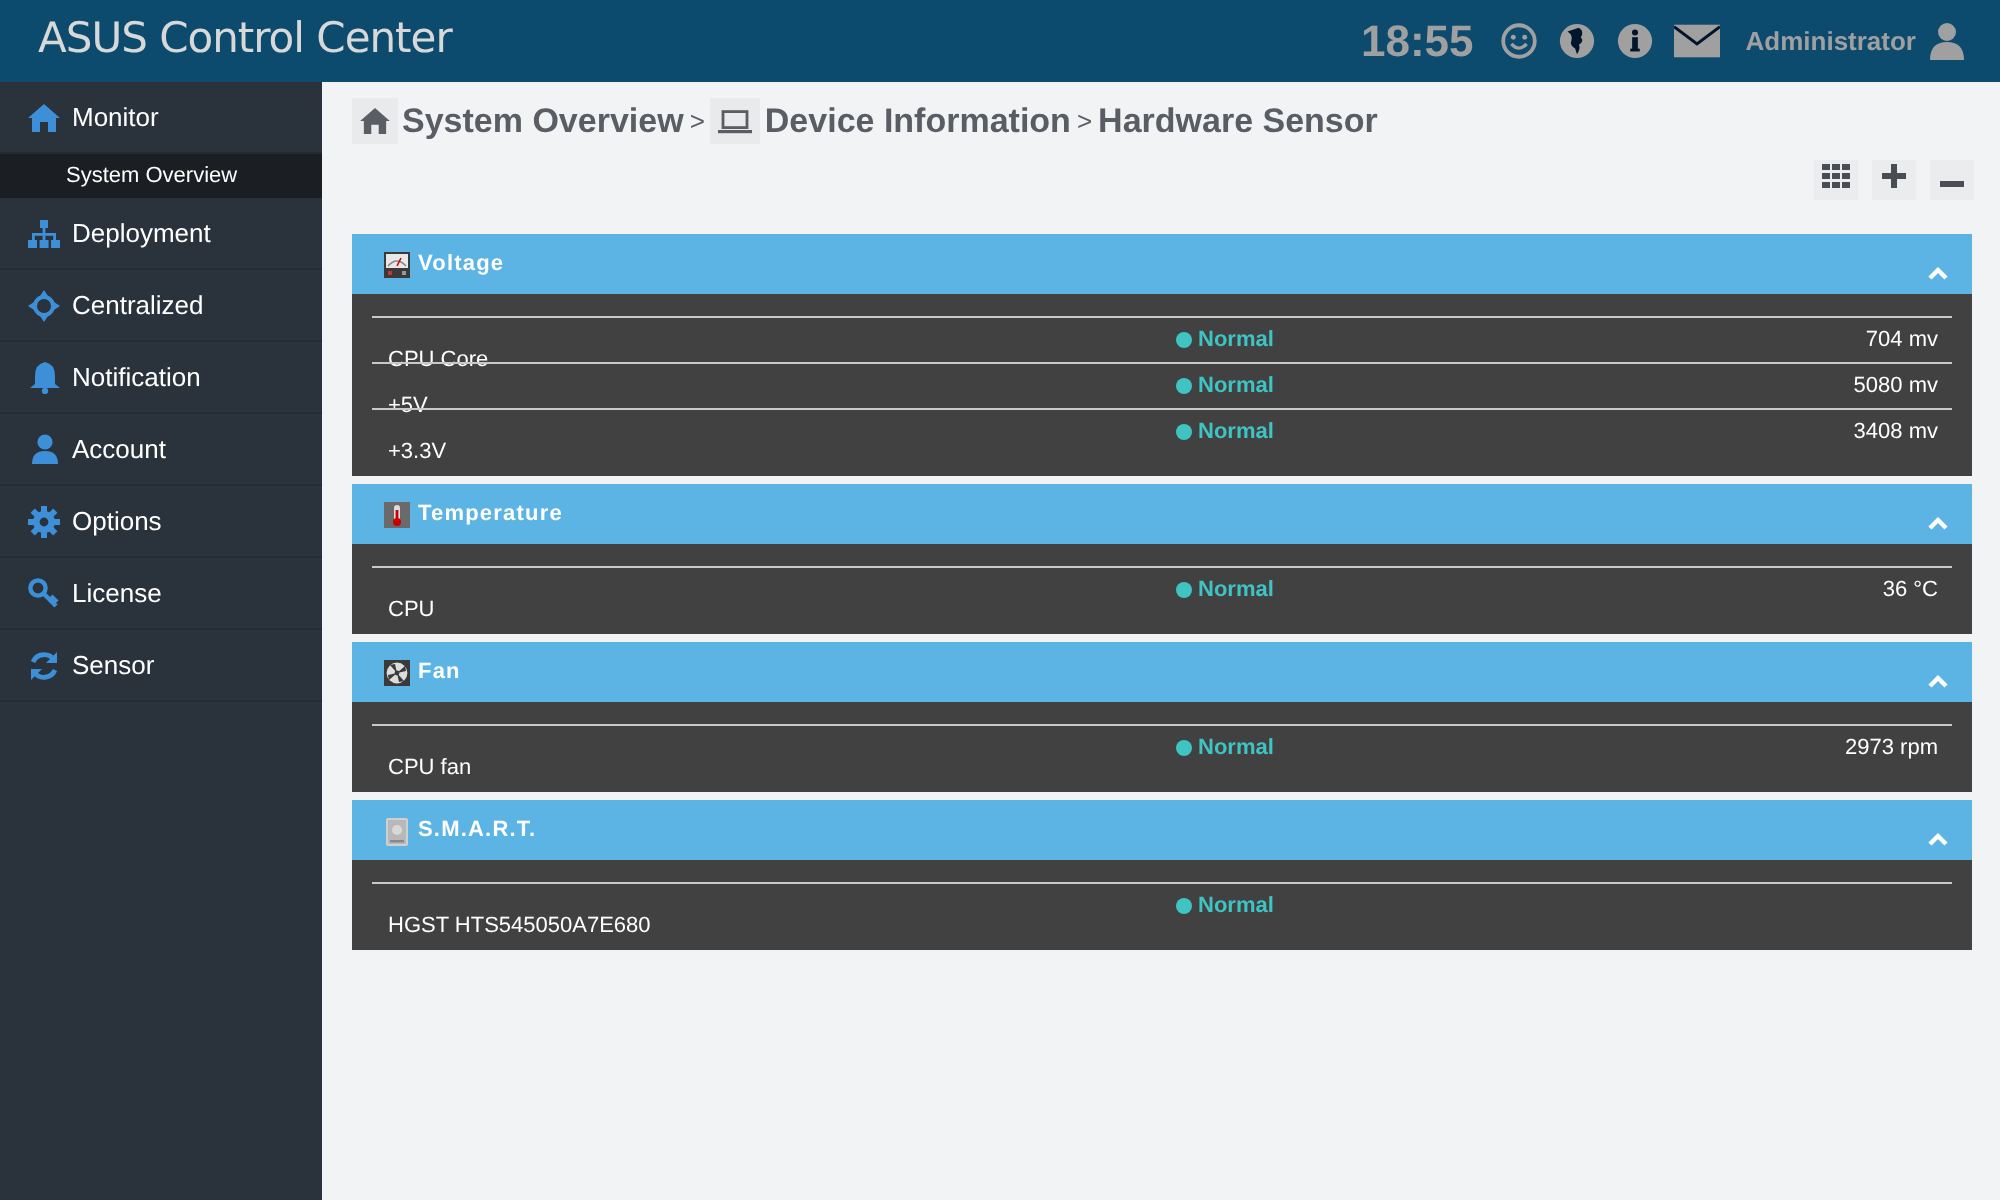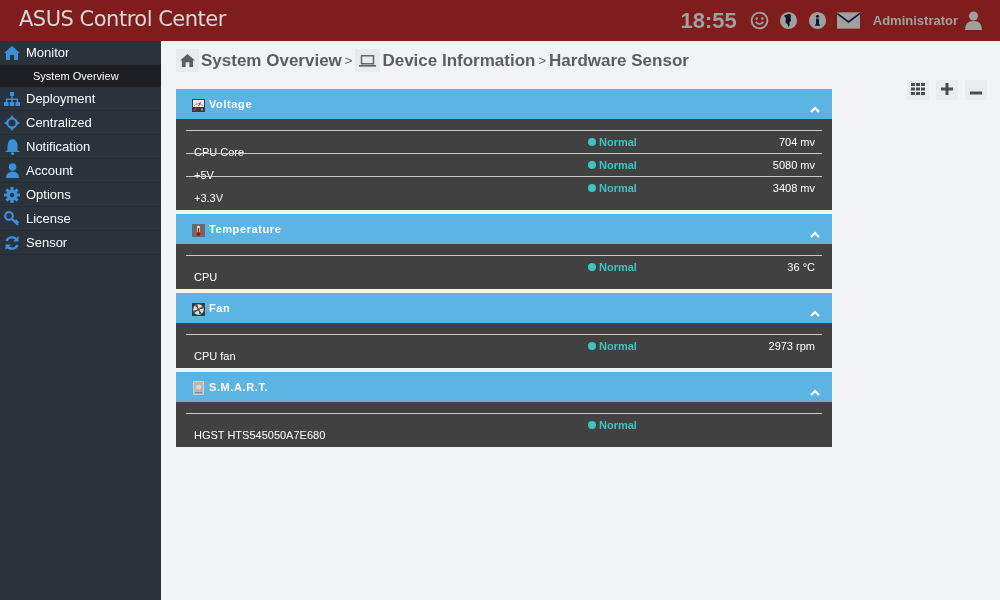--- a/index.html
+++ b/index.html
@@ -1,36 +1,36 @@
 <!DOCTYPE html>
 <html><head>
 <meta charset="utf-8">
 <style>
   * { box-sizing: border-box; margin: 0; padding: 0; }
   html, body { width: 1000px; height: 600px; overflow: hidden; background: #f2f3f5; font-family: "Liberation Sans", sans-serif; }
-  .topbar { position: absolute; left: 0; top: 0; width: 1000px; height: 41px; background: #7f1d1d; }
+  .topbar { position: absolute; left: 0; top: 0; width: 1000px; height: 41px; background: #0c4a6e; }
   .app-title { position: absolute; left: 19px; top: 7px; font-family: "DejaVu Sans", sans-serif; font-size: 21px; color: #d8d8d8; letter-spacing: -0.5px; }
   .top-right { position: absolute; right: 16px; top: 0; height: 41px; display: flex; align-items: center; color: #9a9a9a; }
   .clock { font-size: 22px; font-weight: bold; color: #a0a0a0; margin-right: 12px; }
   .ti { width: 22px; height: 22px; margin-right: 7px; display: flex; align-items: center; justify-content: center; }
   .admin { font-size: 13px; color: #a0a0a0; margin-left: 4px; margin-right: 4px; font-weight: bold; }
 
   .sidebar { position: absolute; left: 0; top: 41px; width: 161px; height: 559px; background: #2a323c; }
-  .nav-item { height: 24px; display: flex; align-items: center; padding-left: 4px; border-bottom: 1px solid #242b33; color: #fff; font-size: 13px; cursor: pointer; }
+  .nav-item { height: 36px; display: flex; align-items: center; padding-left: 14px; border-bottom: 1px solid #242b33; color: #fff; font-size: 13px; cursor: pointer; }
   .nav-item .ic { width: 16px; height: 16px; margin-right: 6px; display: flex; align-items: center; justify-content: center; }
   .nav-sub { height: 22px; display: flex; align-items: center; padding-left: 33px; background: #1b1f24; color: #fff; font-size: 11px; cursor: pointer; }
 
   .main { position: absolute; left: 161px; top: 41px; width: 839px; height: 559px; background: #f2f3f5; }
   .breadcrumb { position: absolute; left: 15px; top: 8px; display: flex; align-items: center; font-size: 17px; font-weight: bold; color: #5a5d63; }
   .bc-icon { width: 23px; height: 23px; background: #e9eaec; display: flex; align-items: center; justify-content: center; margin-right: 2px; }
   .bc-sep { font-size: 13px; font-weight: normal; margin: 0 3px; color: #5a5d63; }
   .toolbar { position: absolute; right: 13px; top: 39px; display: flex; }
   .tb-btn { width: 22px; height: 20px; margin-left: 7px; background: #ebecee; display: flex; align-items: center; justify-content: center; cursor: pointer; }
 
-  .panels { position: absolute; left: 15px; top: 48px; width: 656px; }
+  .panels { position: absolute; left: 15px; top: 76px; width: 810px; }
   .panel { margin-bottom: 4px; }
   .panel-head { height: 30px; background: #5cb4e4; display: flex; align-items: center; padding-left: 16px; position: relative; cursor: pointer; }
   .panel-head .pi { width: 13px; height: 13px; margin-right: 4px; }
   .panel-title { color: #fff; font-size: 11px; font-weight: bold; letter-spacing: 0.6px; }
   .chev { position: absolute; right: 12px; top: 10px; }
   .panel-body { background: #414141; padding: 11px 10px 11px 10px; }
   .row { height: 23px; border-top: 1px solid #c9c9c9; display: flex; align-items: center; font-size: 11px; color: #fff; position: relative; }
   .row .name { position: absolute; left: 8px; margin-top: 20px; }
   .row .status { position: absolute; left: 402px; display: flex; align-items: center; color: #3fc3c3; font-weight: bold; }
   .dot { width: 8px; height: 8px; border-radius: 50%; background: #3fc3c3; margin-right: 3px; }

